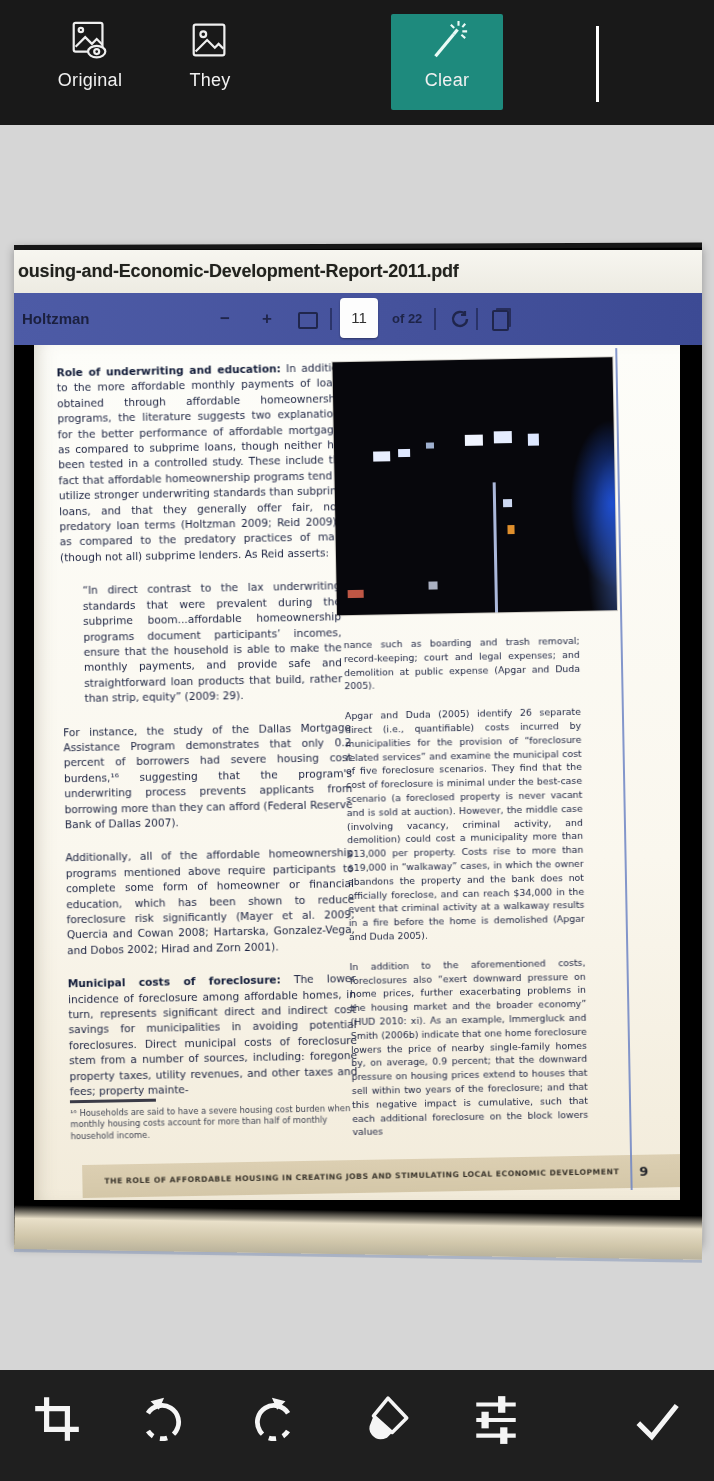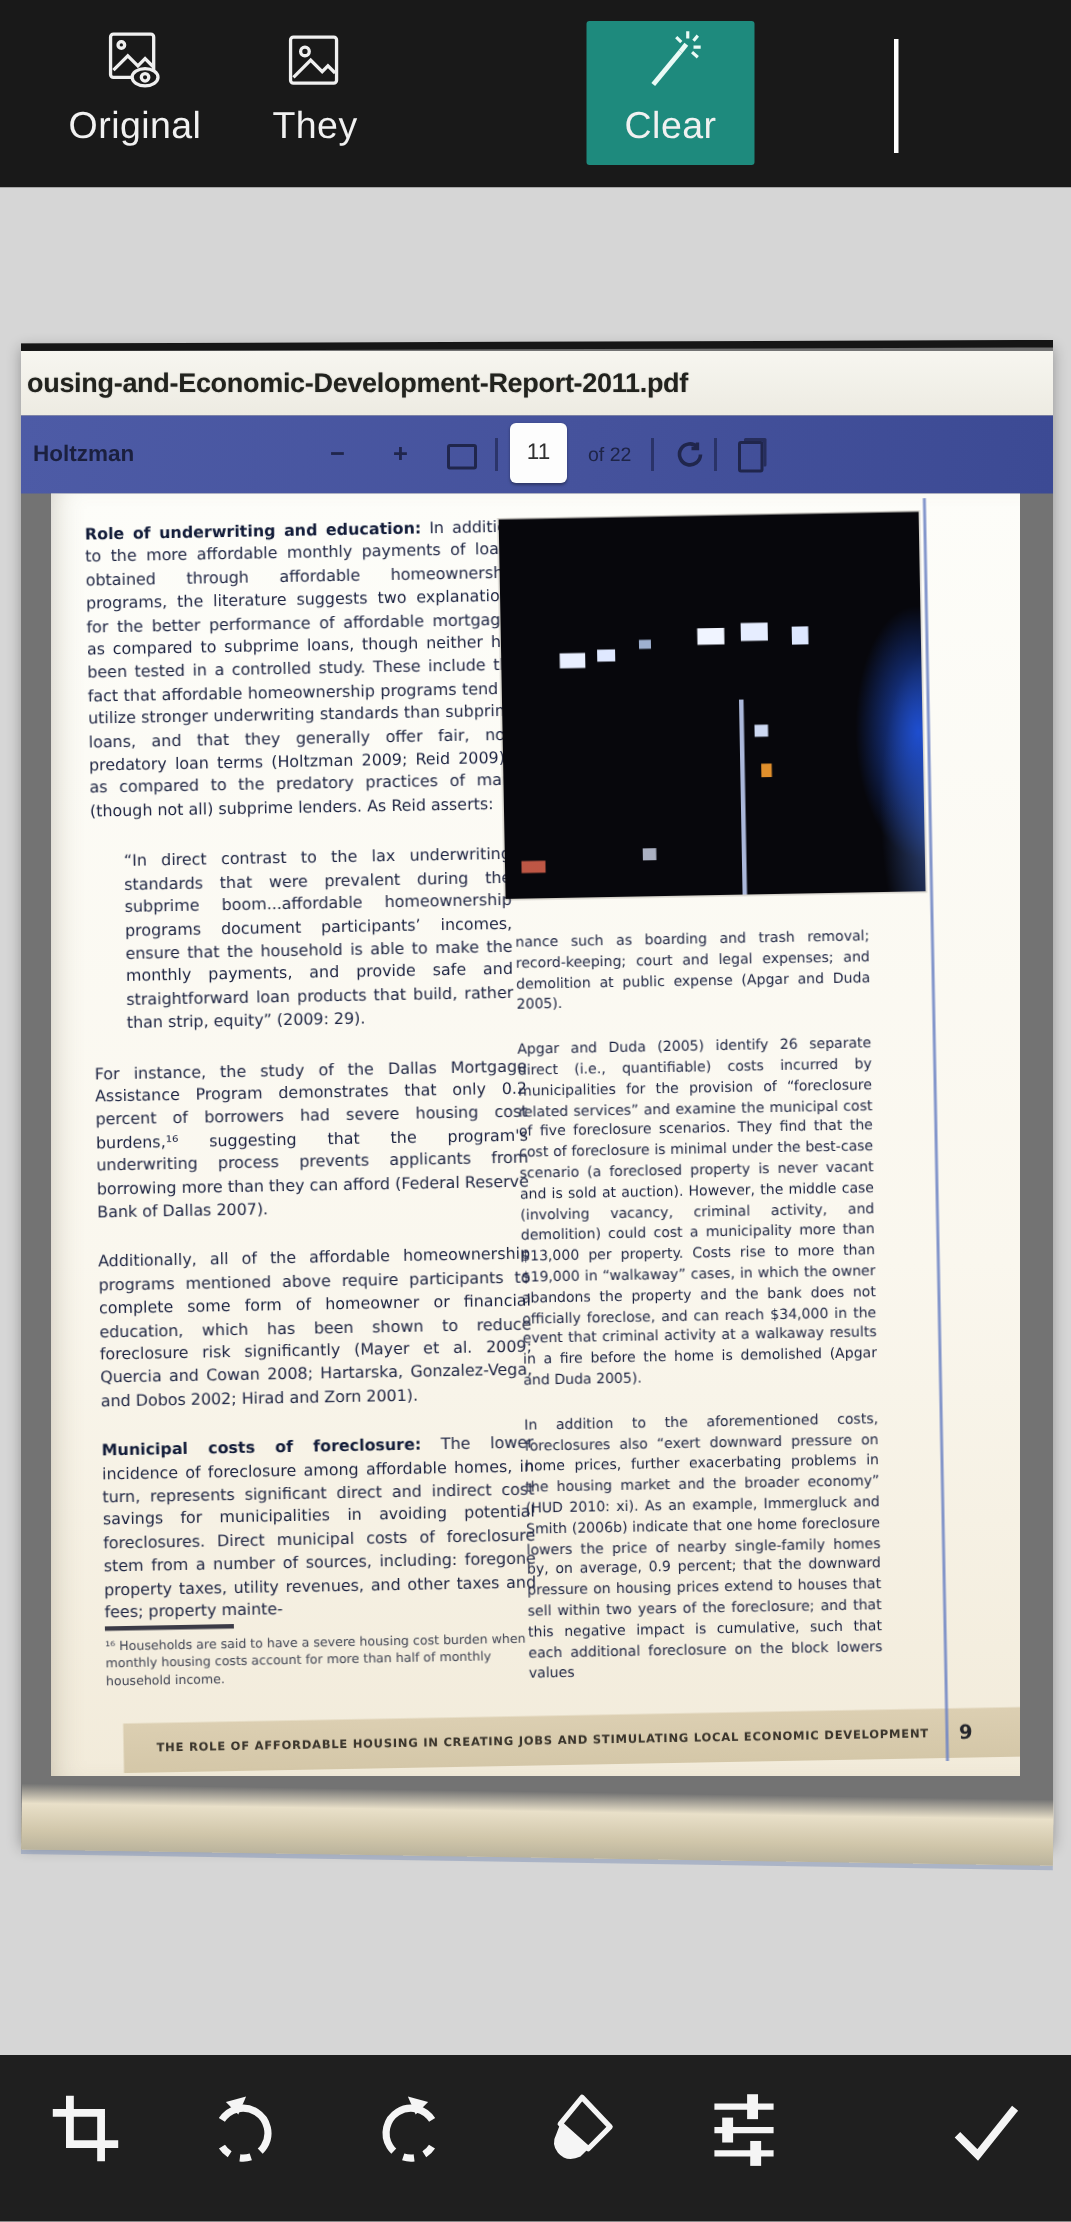--- a/index.html
+++ b/index.html
@@ -4,47 +4,47 @@
 <style>
   html,body{margin:0;padding:0;background:#888;}
   .app{position:relative;width:714px;height:1481px;overflow:hidden;
        font-family:"Liberation Sans","DejaVu Sans",sans-serif;background:#d6d6d6;}
 
   
   .top-toolbar{position:absolute;left:0;top:0;width:714px;height:125px;background:#191919;}
   .tt-item{position:absolute;top:14px;height:96px;display:flex;flex-direction:column;
            align-items:center;justify-content:flex-start;color:#f1f1f1;cursor:pointer;}
   .tt-item .tt-icon{width:46px;height:46px;margin-top:4px;}
-  .tt-label{font-size:25px;margin-top:6px;color:#f1f1f1;letter-spacing:.3px;}
+  .tt-label{font-size:18px;margin-top:6px;color:#f1f1f1;letter-spacing:.3px;}
   .tt-item.selected{background:#1e8a7d;border-radius:2px;}
   .tt-divider{position:absolute;left:596px;top:26px;width:3px;height:76px;background:#ffffff;}
 
   
   .canvas{position:absolute;left:0;top:125px;width:714px;height:1245px;background:#d6d6d6;}
 
   
-  .scan{position:absolute;left:14px;top:104px;width:688px;height:1000px;background:#737373;
+  .scan{position:absolute;left:14px;top:120px;width:688px;height:1000px;background:#000000;
         box-shadow:0 3px 9px rgba(0,0,0,.32);}
   .scan-topedge{position:absolute;left:0;top:0;width:100%;height:5px;background:#161616;
         transform:rotate(-.2deg);transform-origin:left top;z-index:5;}
   .filename-bar{position:absolute;left:0;top:5px;width:100%;height:43px;
         background:linear-gradient(#f7f6f0,#edebe2);display:flex;align-items:center;
         filter:blur(.3px);}
   .filename-bar span{font-size:18px;font-weight:600;color:#22231e;padding-left:4px;
         letter-spacing:-.2px;text-shadow:0 0 1px rgba(30,30,30,.3);}
   .pdf-toolbar{position:absolute;left:0;top:48px;width:100%;height:52px;
         background:linear-gradient(96deg,#4d5ba6,#45529c 55%,#3c4a94);filter:blur(.35px);}
   .copilot{position:absolute;left:8px;top:0;line-height:52px;font-size:15px;font-weight:bold;
         color:#1b203f;filter:blur(.5px);}
   .pdfc{position:absolute;top:0;line-height:52px;font-size:17px;font-weight:bold;color:#20264c;}
   .pdf-sep{position:absolute;top:15px;width:2px;height:22px;background:rgba(22,28,64,.55);}
   .page-box{position:absolute;top:5px;width:38px;height:40px;background:#fdfdfd;border-radius:4px;
         text-align:center;line-height:40px;font-size:15px;font-weight:normal;color:#303030;
         box-shadow:0 1px 2px rgba(0,0,0,.35);}
-  .page-total{position:absolute;top:0;line-height:52px;font-size:13px;font-weight:normal;color:#1e2447;}
+  .page-total{position:absolute;top:0;line-height:52px;font-size:13px;font-weight:bold;color:#1e2447;}
   .mini-fit{position:absolute;top:19px;width:16px;height:13px;border:2.5px solid #20264c;border-radius:2px;}
   .mini-rotate{position:absolute;top:16px;width:20px;height:20px;}
   .mini-pages{position:absolute;top:17px;width:13px;height:17px;border:2.5px solid #20264c;border-radius:2px;
         box-shadow:3px -3px 0 -1px rgba(32,38,76,.8);}
 
   
   .page{position:absolute;left:20px;top:100px;width:646px;height:855px;
         background:linear-gradient(to bottom,#fdfdf9,#faf7ee 60%,#f2ebda 100%);
         box-shadow:inset 14px 0 22px -16px rgba(120,110,90,.45);overflow:hidden;}
   .page-inner{position:absolute;left:0;top:0;width:646px;height:855px;

